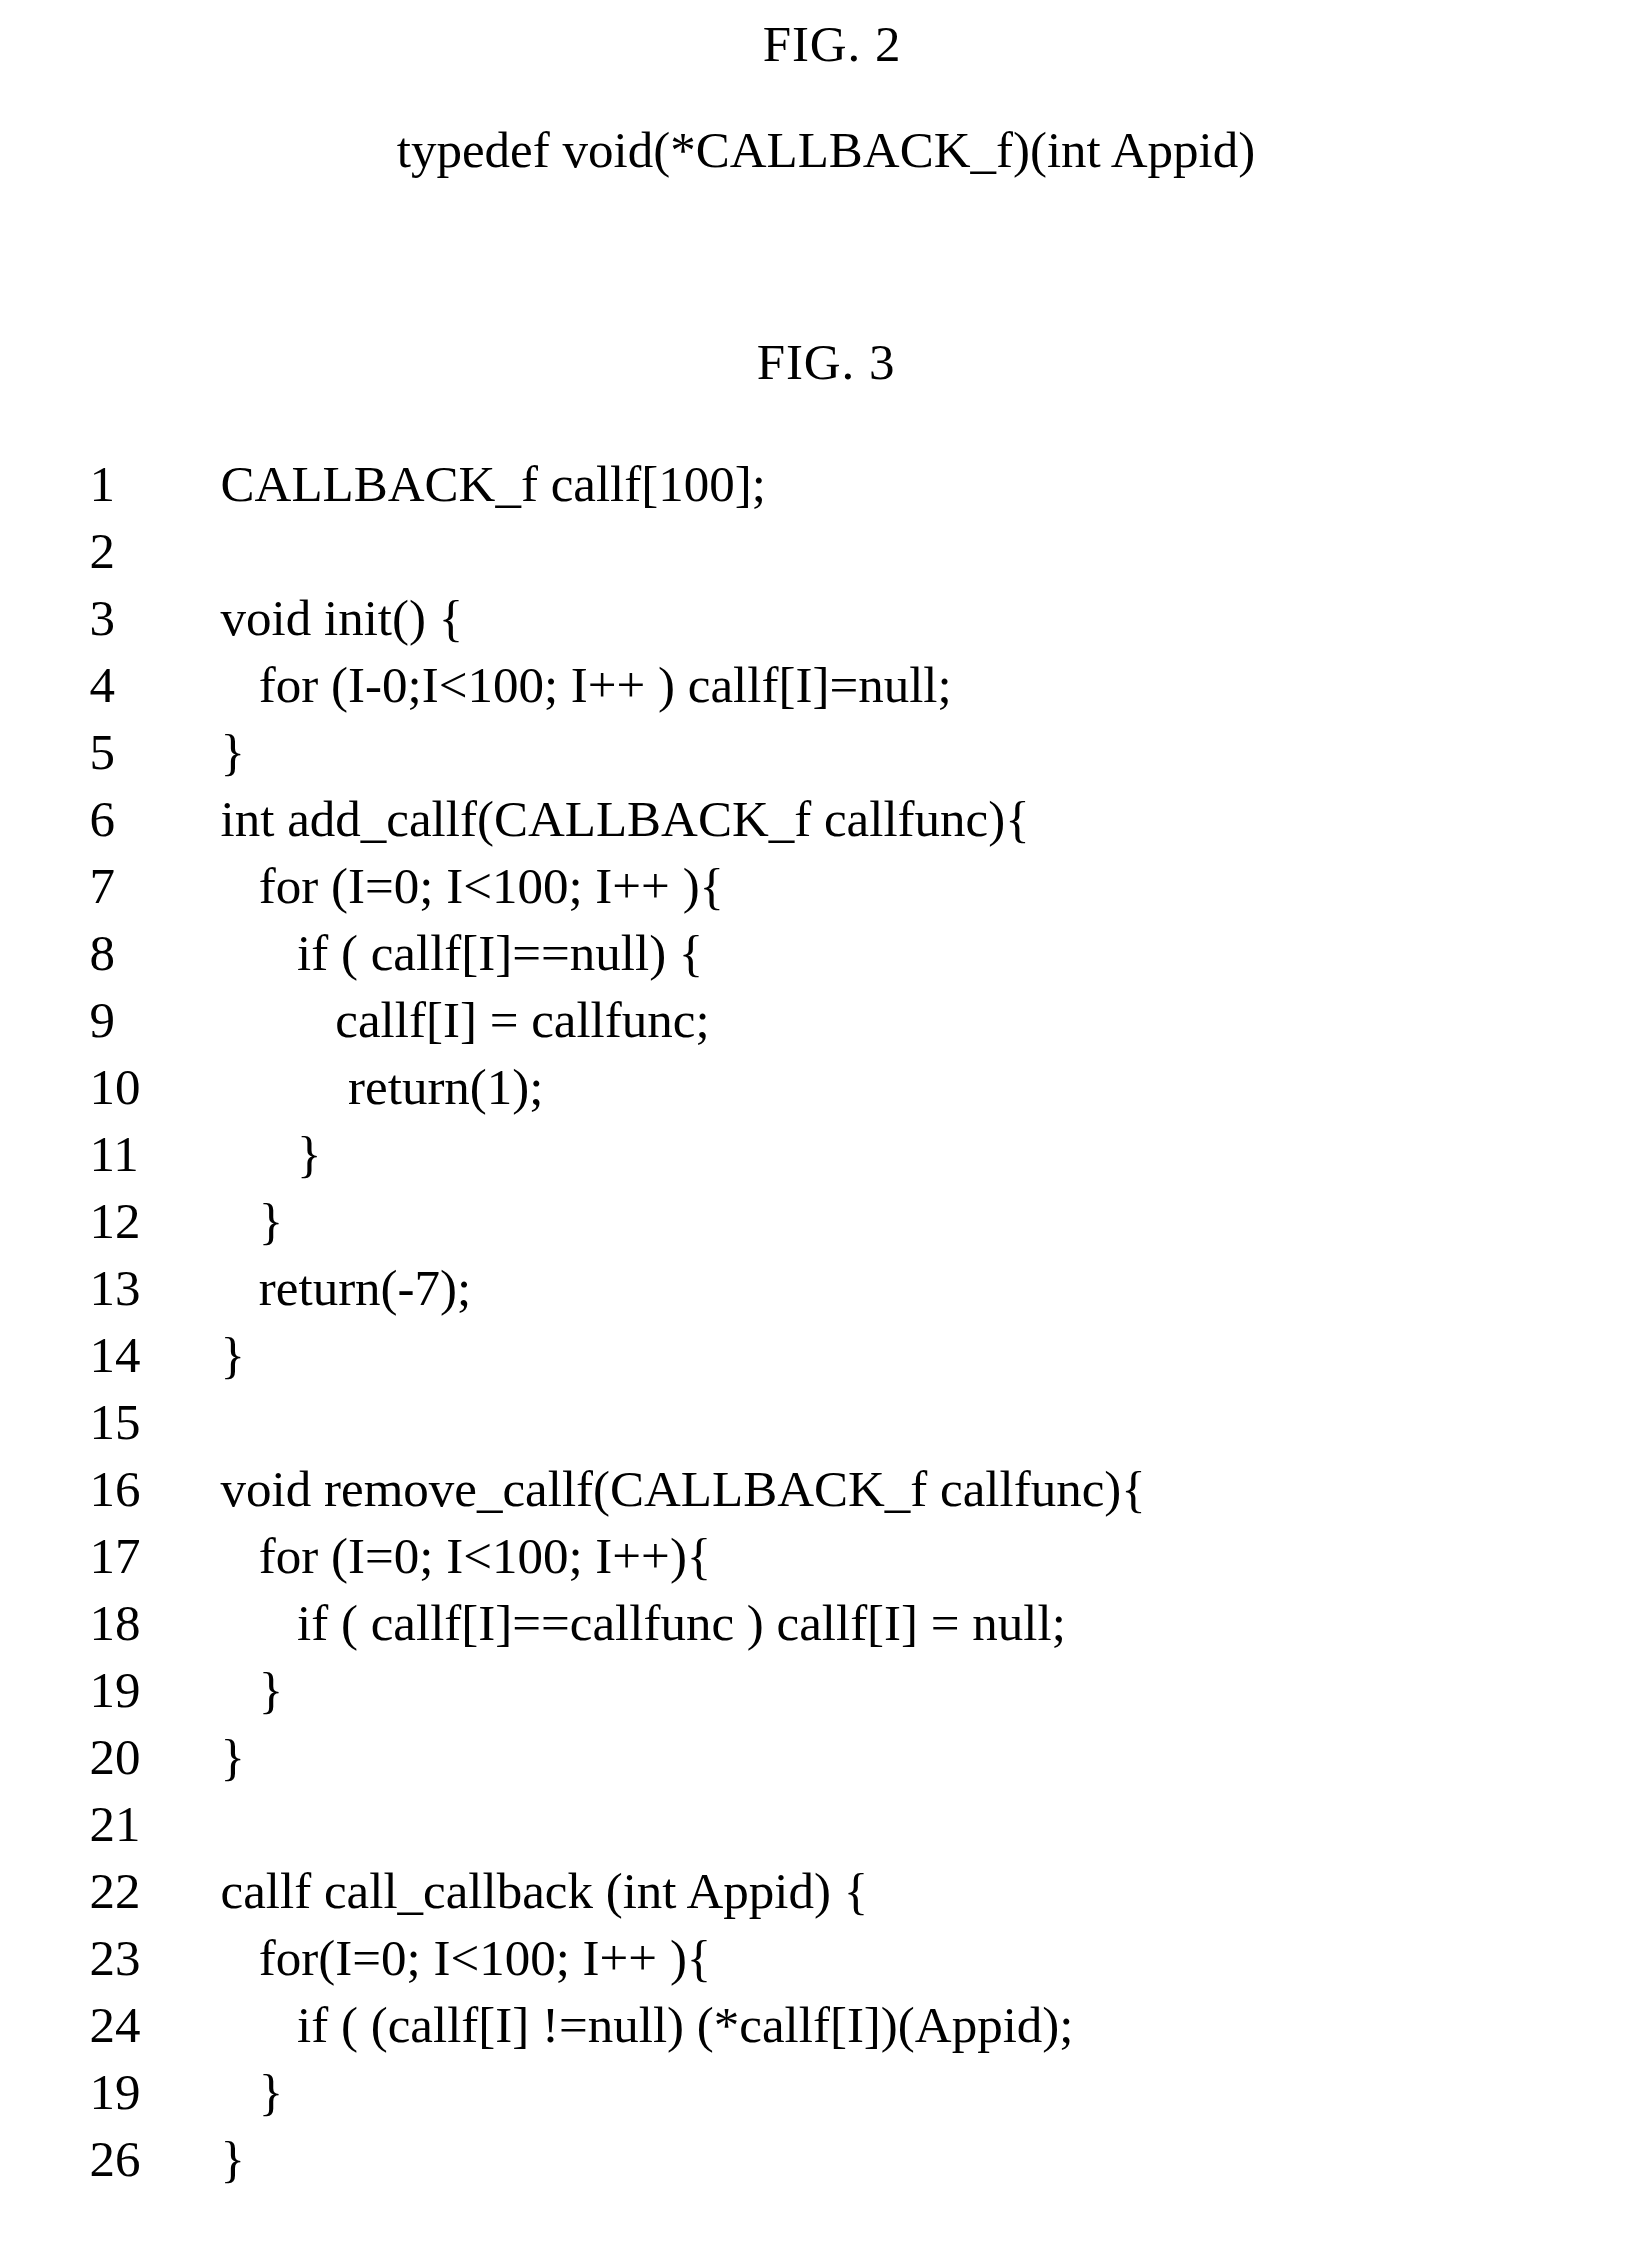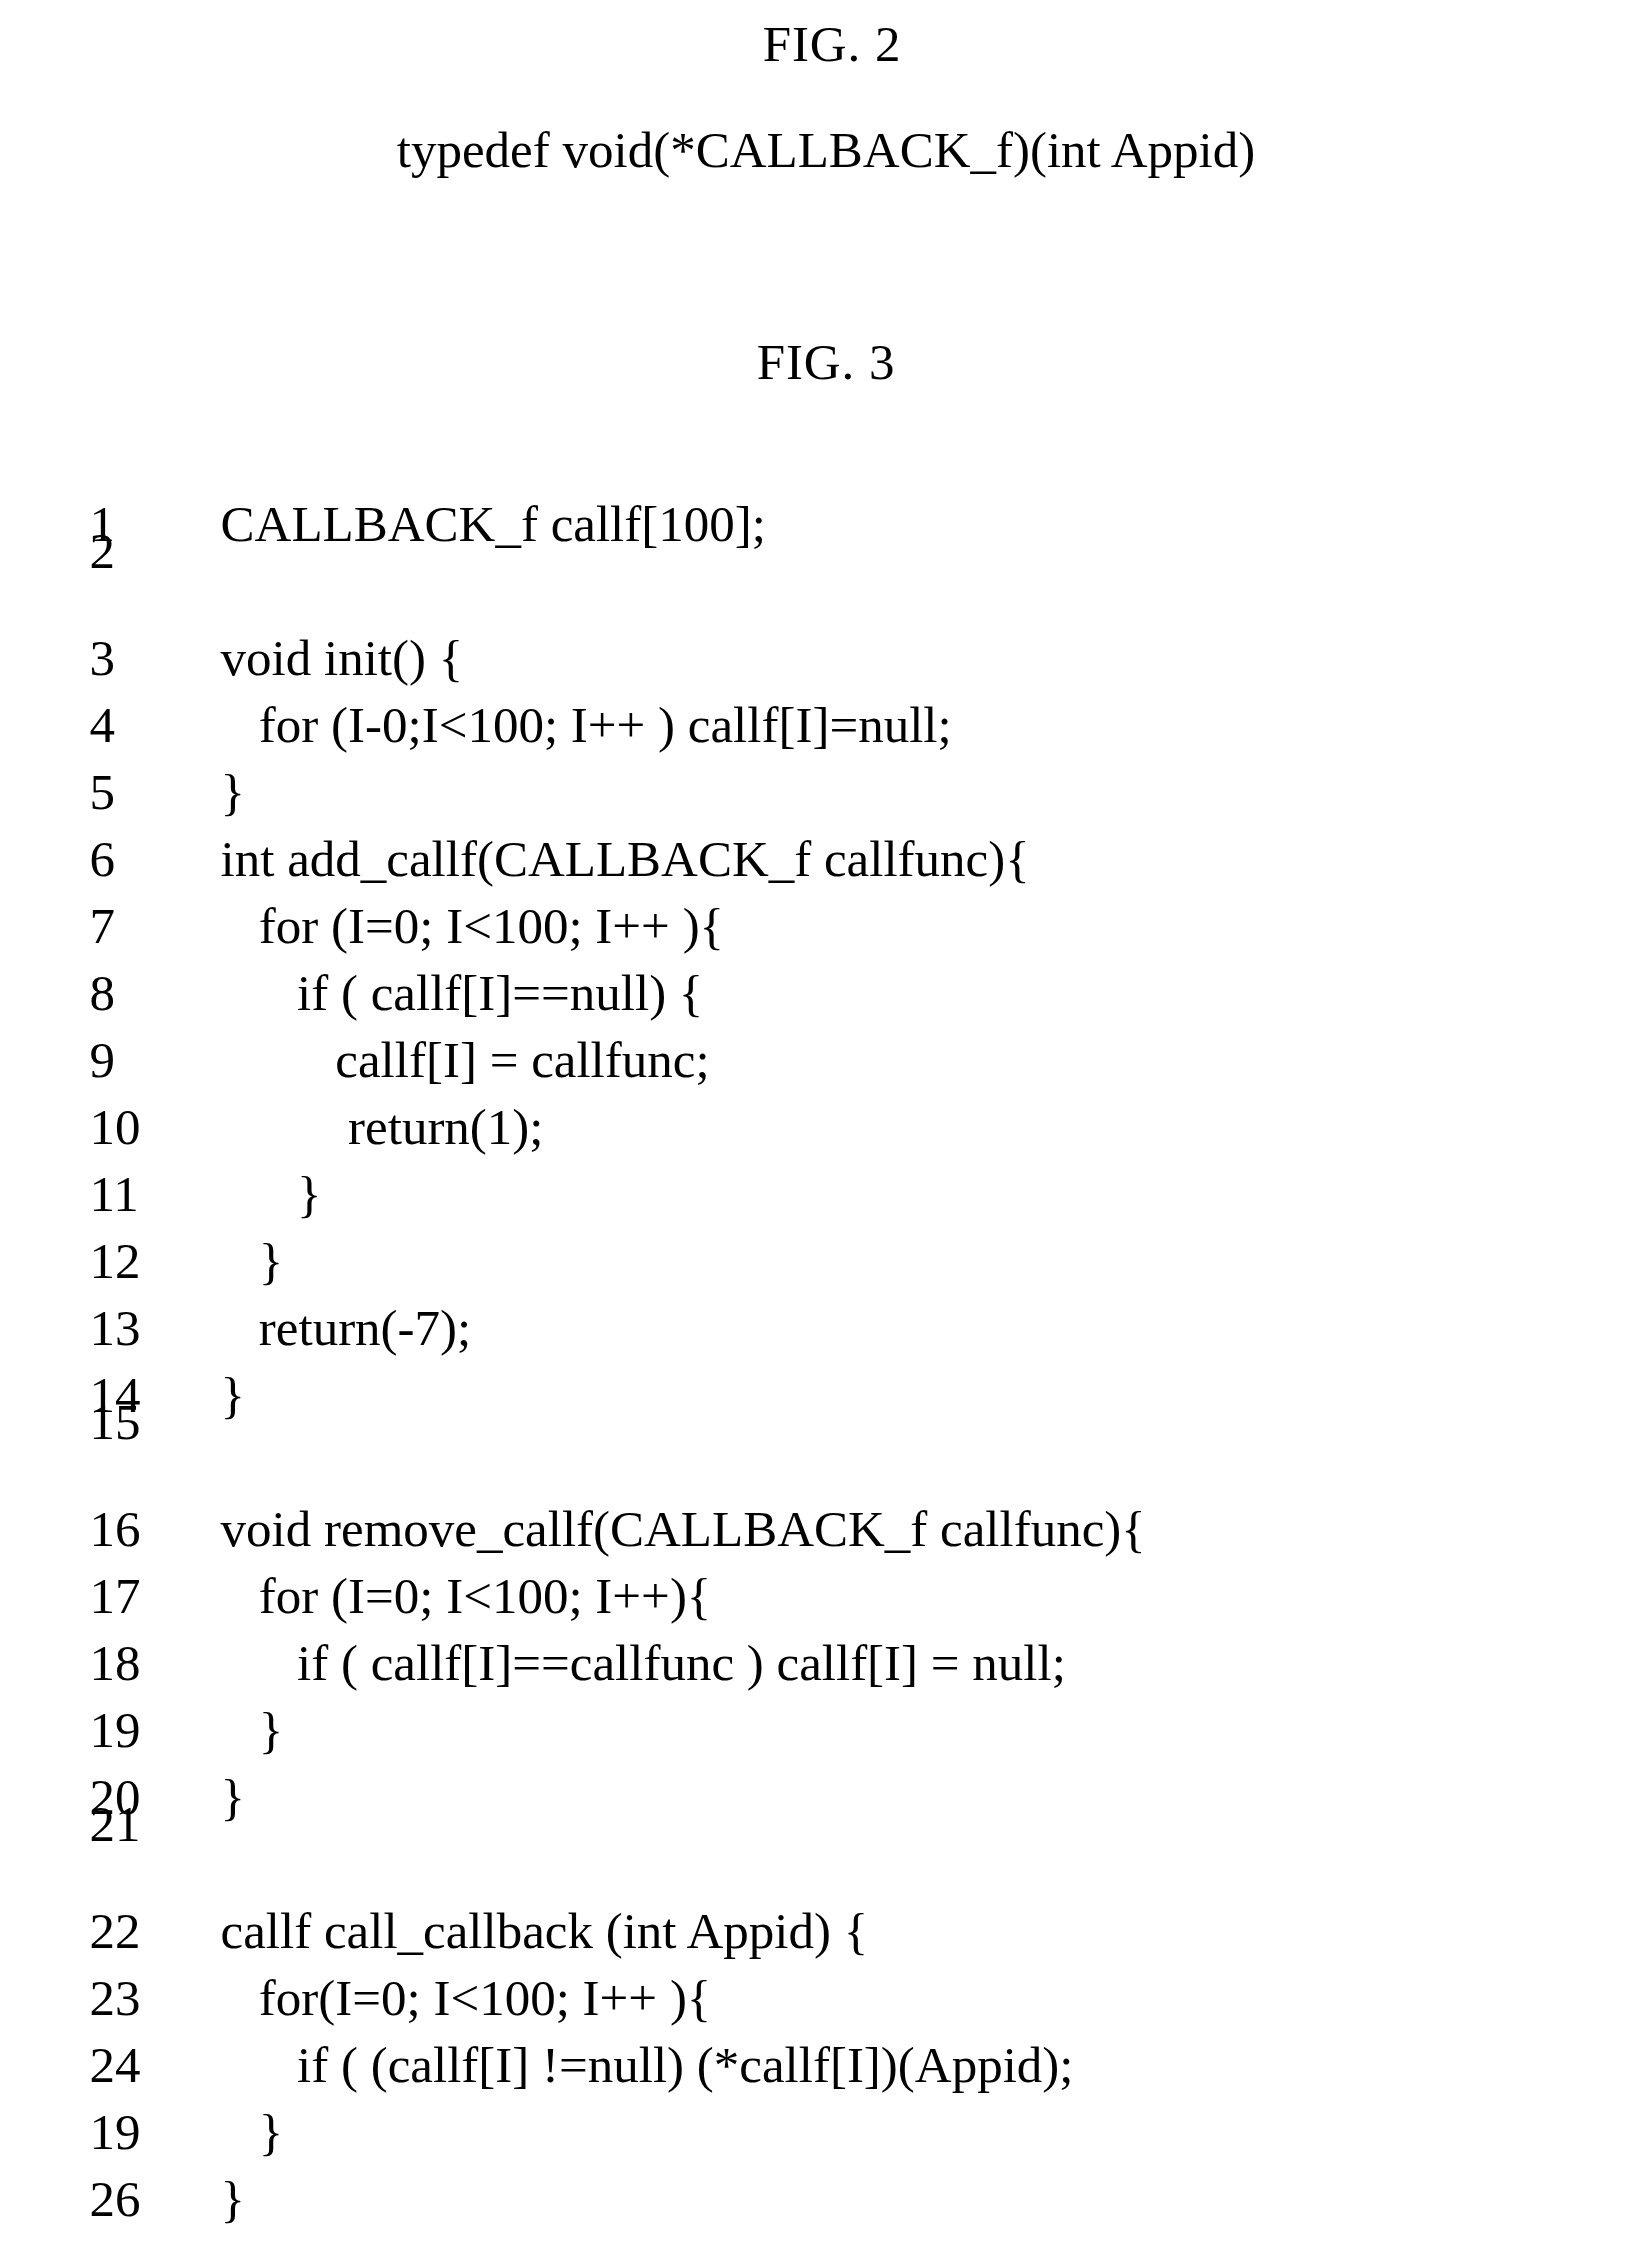--- a/index.html
+++ b/index.html
@@ -55,21 +55,20 @@
     width: 131px;
     text-align: left;
     padding-left: 5.6px;
     font-weight: 400;
     flex: 0 0 auto;
   }
   .code {
     white-space: pre;
     font-weight: 400;
     flex: 1 1 auto;
-    margin-top: 40px;
   }
 </style>
 </head>
 <body>
 
 <div class="page">
 
   <div id="fig2-title" class="fig-title">FIG. 2</div>
 
   <div id="fig2-text">typedef void(*CALLBACK_f)(int Appid)</div>

